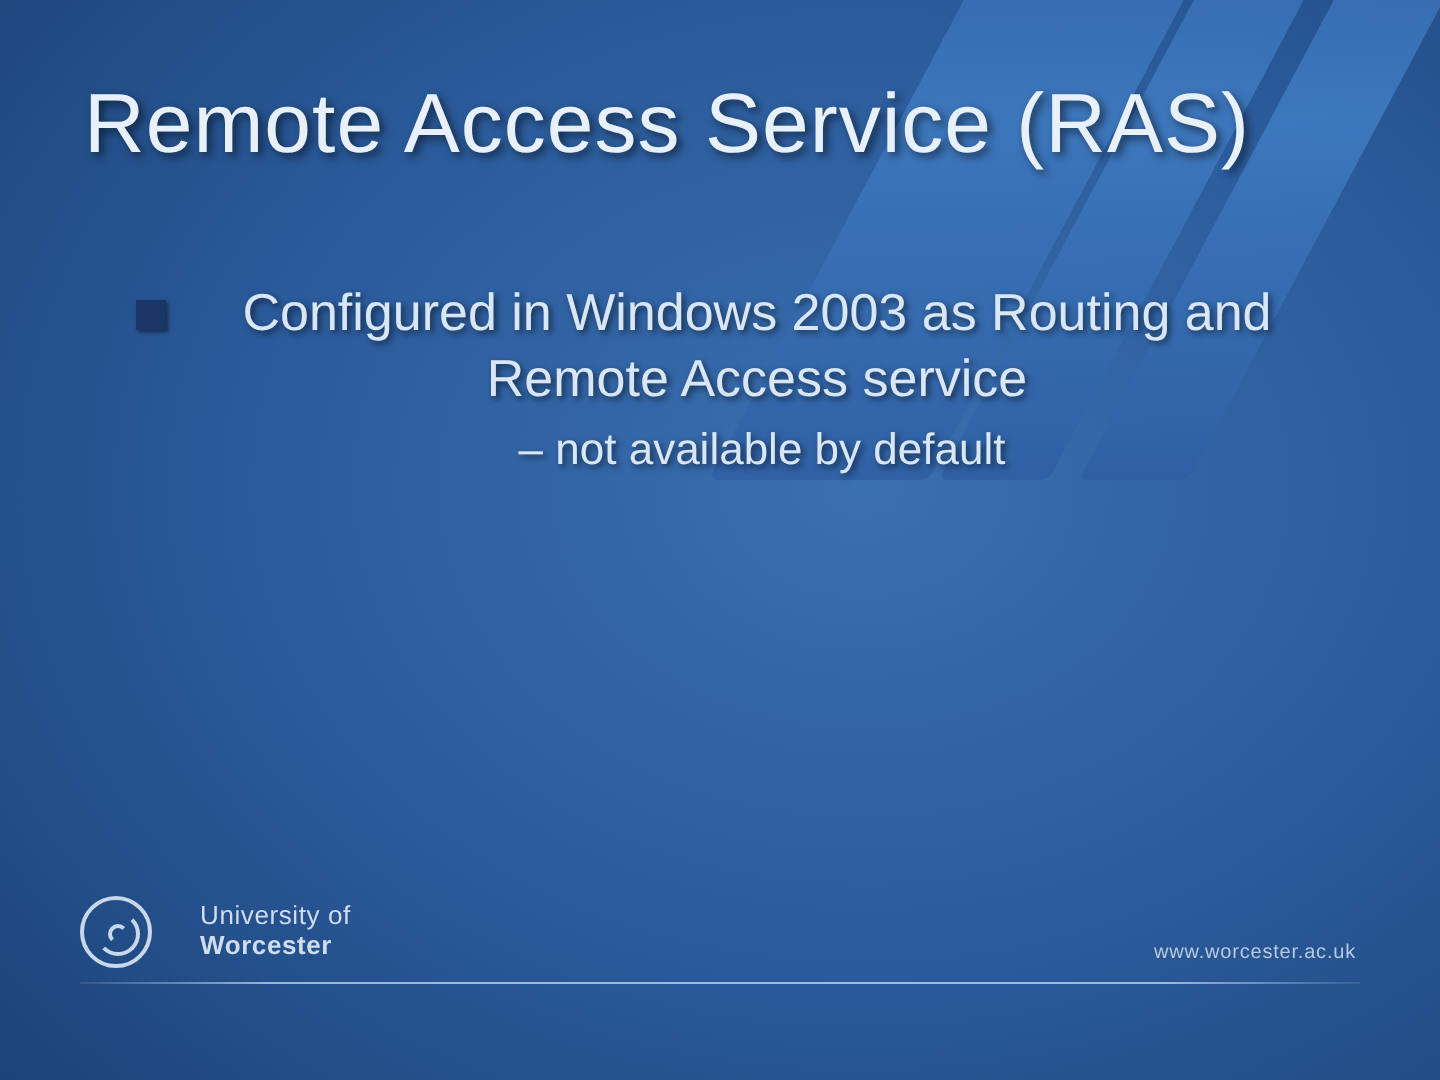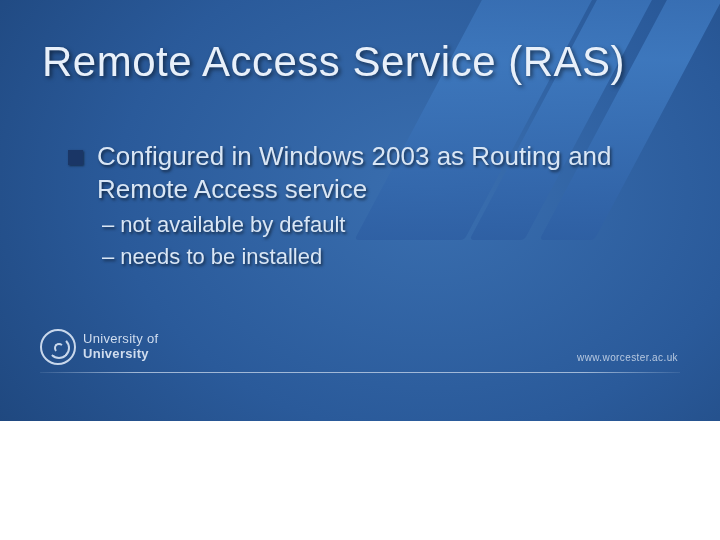--- a/index.html
+++ b/index.html
@@ -1,18 +1,18 @@
 <!DOCTYPE html>
 <html><head>
 <meta charset="utf-8">
 <style>
   * { margin: 0; padding: 0; box-sizing: border-box; }
   html, body { width: 720px; height: 540px; overflow: hidden; }
   .slide {
-    width: 720px; height: 421px;
+    width: 720px; height: 540px;
     background: radial-gradient(ellipse 900px 700px at 60% 45%, #3a6fb0 0%, #2a5a9a 35%, #1a3f72 70%, #0f2850 100%);
     position: relative;
     font-family: Arial, Helvetica, sans-serif;
     color: #d9e6f5;
   }
   
   .stripe {
     position: absolute;
     top: -120px;
     width: 60px;
@@ -35,20 +35,21 @@
     text-shadow: 2px 2px 4px rgba(0,0,0,0.55);
     letter-spacing: 0.5px;
   }
 
   .body {
     position: absolute;
     top: 140px; left: 68px; right: 60px;
     font-size: 26px;
     line-height: 1.25;
     text-shadow: 1.5px 1.5px 3px rgba(0,0,0,0.55);
+    text-align: center;
   }
   .bullet-l1 {
     display: flex;
     margin-bottom: 6px;
   }
   .bullet-l1 .sq {
     flex: 0 0 auto;
     width: 15px; height: 15px;
     background: #1a3666;
     margin-top: 10px;
@@ -68,21 +69,21 @@
   .footer-line {
     position: absolute;
     left: 40px; right: 40px; bottom: 48px;
     height: 1.5px;
     background: linear-gradient(90deg, rgba(200,215,235,0.1) 0%, rgba(200,215,235,0.75) 15%, rgba(200,215,235,0.75) 85%, rgba(200,215,235,0.1) 100%);
   }
   .logo {
     position: absolute;
     left: 40px; bottom: 56px;
     display: flex; align-items: center;
-    gap: 7px;
+    gap: 24px;
   }
   .logo-mark {
     width: 36px; height: 36px;
     border-radius: 50%;
     border: 2px solid #c8d7eb;
     position: relative;
   }
   .logo-mark::before, .logo-mark::after {
     content: "";
     position: absolute;
@@ -118,32 +119,31 @@
 
   <div class="title">Remote Access Service (RAS)</div>
 
   <div class="body">
 
     <div class="bullet-l1">
       <div class="sq"></div>
       <div class="txt">Configured in Windows 2003 as Routing and Remote Access service</div>
     </div>
     <div class="sub">– not available by default</div>
-    <div class="sub">– needs to be installed</div>
 
     <div class="gap"></div>
 
 
   </div>
 
   <div class="logo">
     <div class="logo-mark"></div>
     <div class="logo-text">
       <div class="l1">University of</div>
-      <div class="l2">University</div>
+      <div class="l2">Worcester</div>
     </div>
   </div>
 
   <div class="url">www.worcester.ac.uk</div>
 
   <div class="footer-line"></div>
 
 </div>
 
 </body></html>

